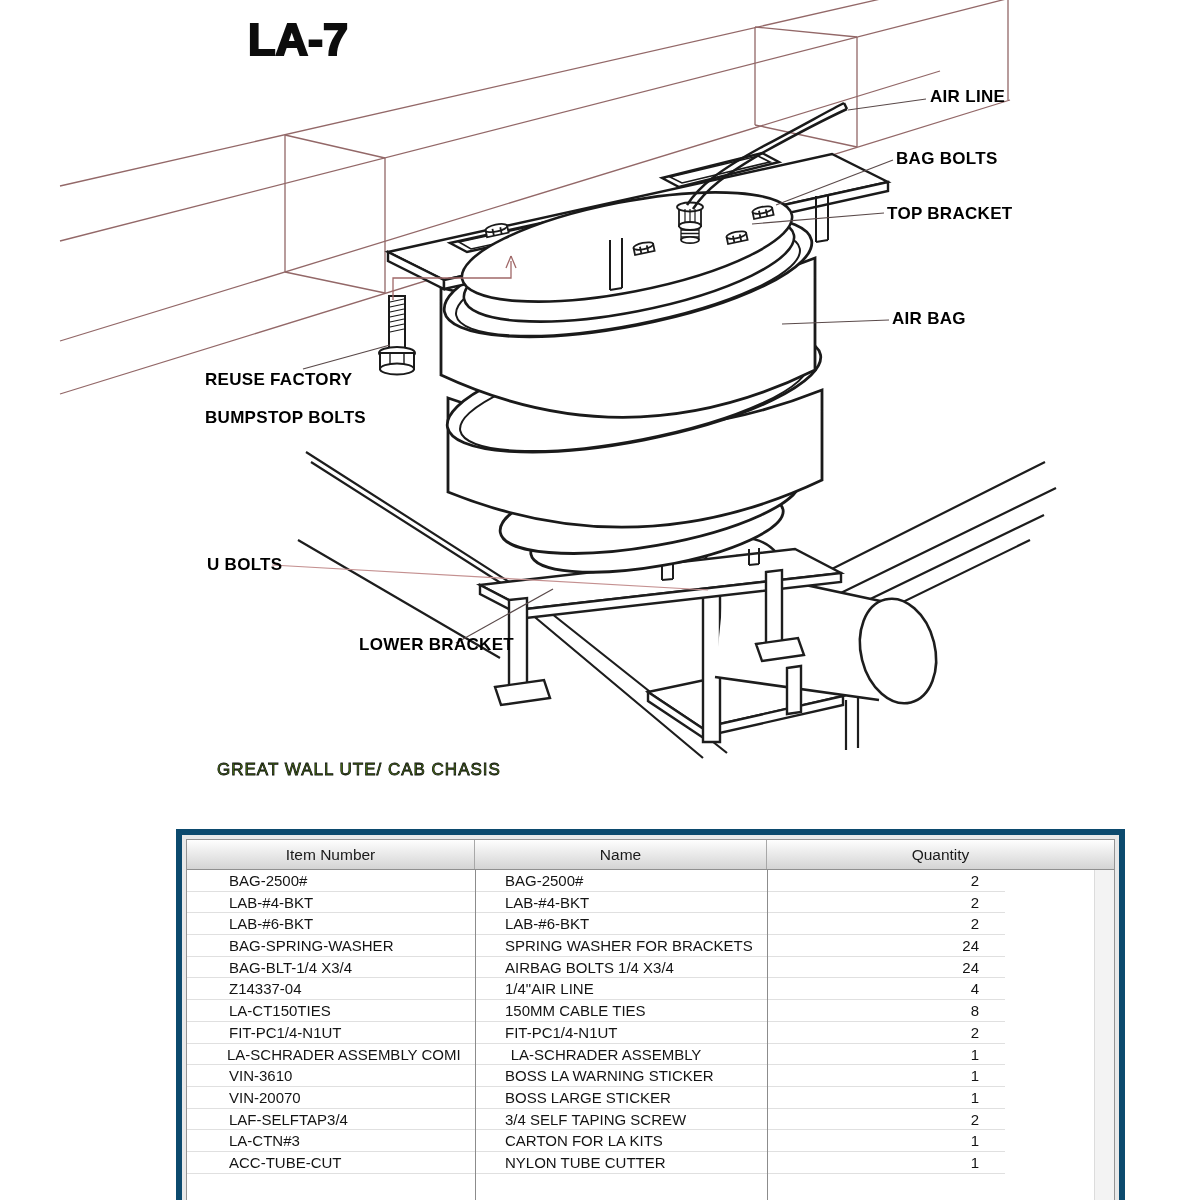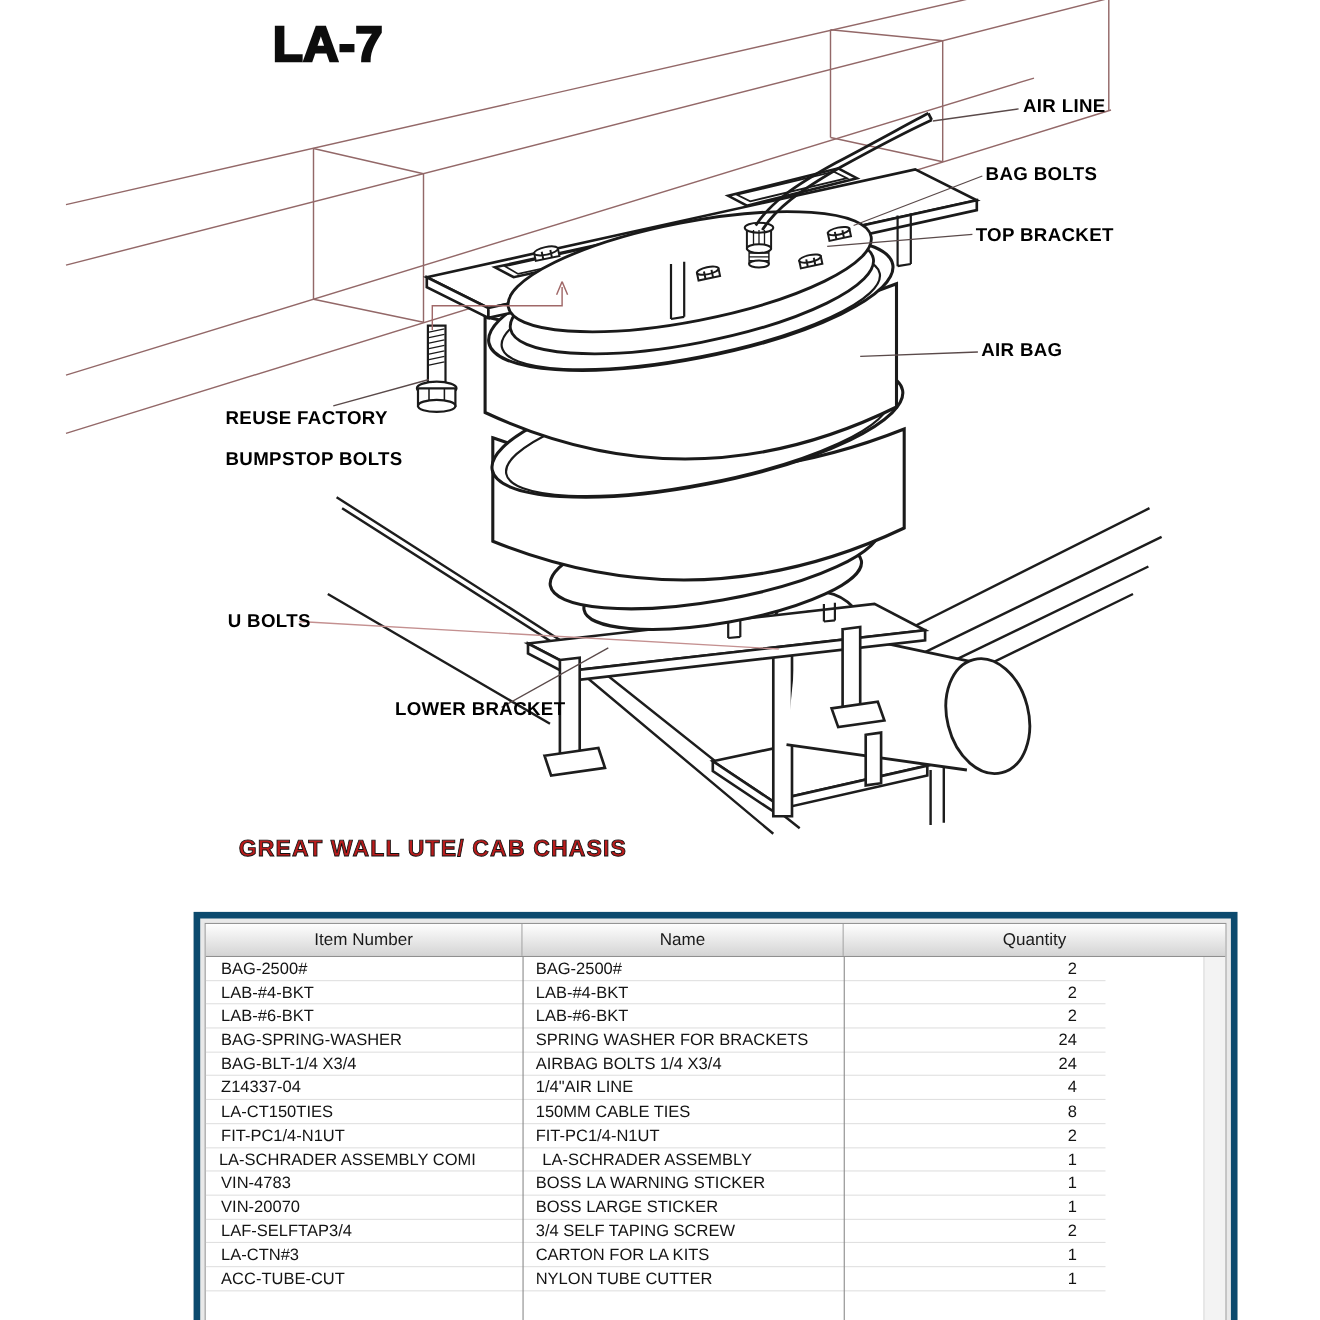--- a/index.html
+++ b/index.html
@@ -1,35 +1,35 @@
 <!DOCTYPE html>
 <html><head>
 <meta charset="utf-8">
 <style>
   html,body{margin:0;padding:0;background:#fff;}
   .stage{position:relative;width:1200px;height:1200px;background:#fff;overflow:hidden;
          font-family:"Liberation Sans",sans-serif;}
   svg{position:absolute;left:0;top:0;}
   .title{position:absolute;left:248px;top:14px;font-size:45px;font-weight:bold;color:#0d0d0d;
          letter-spacing:0px;-webkit-text-stroke:2.2px #0d0d0d;}
-  .subtitle{position:absolute;left:217px;top:760px;font-size:21px;font-weight:bold;color:#b91c1c;
+  .subtitle{position:absolute;left:217px;top:760px;font-size:17px;font-weight:normal;color:#4d7c0f;
          letter-spacing:1px;-webkit-text-stroke:.8px #101010;}
   .lbl{position:absolute;font-size:17px;font-weight:bold;color:#000;letter-spacing:.3px;white-space:nowrap;}
   
   .tblFrame{position:absolute;left:176px;top:809px;width:949px;height:389px;background:#e9e9e9;
             border:6px solid #0c4a6e;padding:4px;box-sizing:border-box;margin-top:20px;}
   .tblInner{position:relative;width:100%;height:100%;background:#fff;border:1px solid #949494;box-sizing:border-box;overflow:hidden;}
   .thead{display:flex;height:30px;background:linear-gradient(#fefefe,#d4d4d4);
          border-bottom:1px solid #8f8f8f;box-sizing:border-box;}
   .th{display:flex;align-items:center;justify-content:center;font-size:15.5px;color:#1a1a1a;box-sizing:border-box;}
   .th1{width:288px;border-right:1px solid #a8a8a8;}
   .th2{width:292px;border-right:1px solid #a8a8a8;}
   .th3{flex:1;}
   .tbody{position:absolute;left:0;right:0;top:30px;bottom:0;}
-  .row{display:flex;height:21.7px;width:818px;border-bottom:1px solid #e0e0e0;box-sizing:border-box;}
+  .row{display:flex;height:21.7px;width:818px;border-bottom:1px solid #e0e0e0;box-sizing:border-box;padding-left:28px;}
   .cell{font-size:15px;color:#141414;white-space:nowrap;overflow:hidden;line-height:21px;box-sizing:border-box;}
   .c1{width:288px;padding-left:14px;}
   .c2{width:292px;padding-left:12px;}
   .c3{width:238px;text-align:right;padding-right:26px;}
   .vsep{position:absolute;top:0;bottom:0;width:1px;background:#8c8c8c;}
   .scrollstrip{position:absolute;right:0;top:0;bottom:0;width:19px;background:#f3f3f3;border-left:1px solid #dcdcdc;}
 </style>
 </head>
 <body>
 
@@ -234,21 +234,21 @@
             <div class="cell c1">FIT-PC1/4-N1UT</div>
             <div class="cell c2">FIT-PC1/4-N1UT</div>
             <div class="cell c3">2</div>
           </div>
           <div class="row">
             <div class="cell c2">LA-SCHRADER ASSEMBLY COMI</div>
             <div class="cell c1">LA-SCHRADER ASSEMBLY</div>
             <div class="cell c3">1</div>
           </div>
           <div class="row">
-            <div class="cell c1">VIN-4783</div>
+            <div class="cell c1">VIN-3610</div>
             <div class="cell c2">BOSS LA WARNING STICKER</div>
             <div class="cell c3">1</div>
           </div>
           <div class="row">
             <div class="cell c1">VIN-20070</div>
             <div class="cell c2">BOSS LARGE STICKER</div>
             <div class="cell c3">1</div>
           </div>
           <div class="row">
             <div class="cell c1">LAF-SELFTAP3/4</div>

